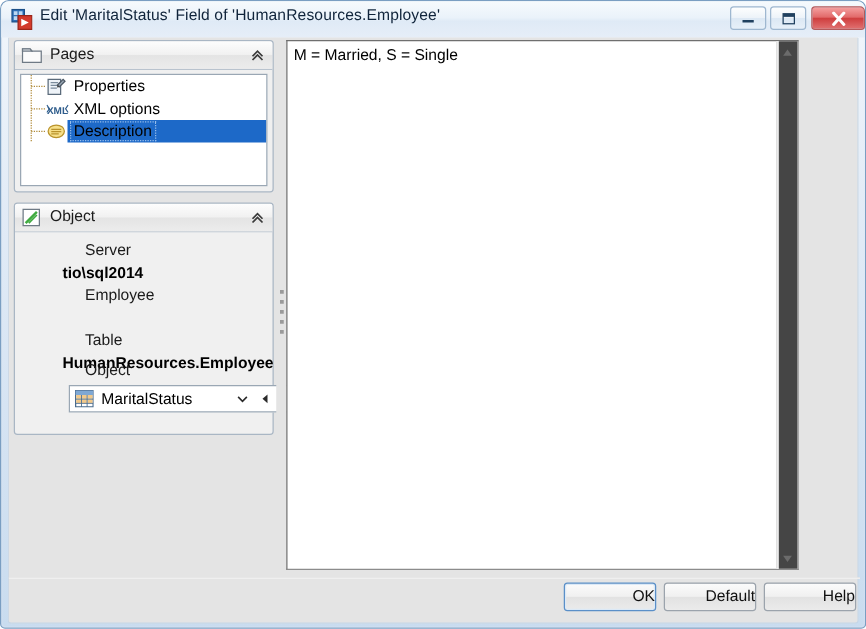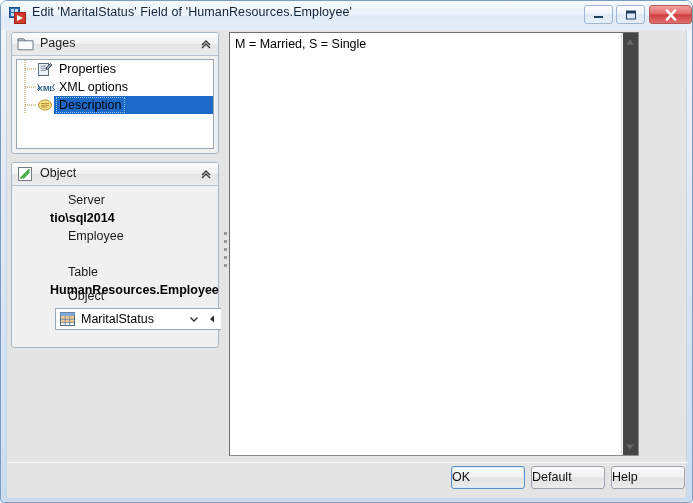--- a/index.html
+++ b/index.html
@@ -243,21 +243,21 @@
     border-bottom: 1px solid #fafafa;
   }
   .dlgbtn {
     position: absolute; top: 436px;
     width: 74px; height: 23px;
     border: 1px solid #9ba3ac;
     border-radius: 3px;
     background: linear-gradient(180deg,#fbfbfb 0%, #f0f0f0 48%, #e2e2e2 52%, #ebebeb 100%);
     font-size: 12.5px; color: #101010;
     font-family: "Liberation Sans", sans-serif;
-    text-align: left; line-height: 21px;
+    text-align: right; line-height: 21px;
     cursor: default;
   }
   #btn-ok {
     left: 444px;
     border: 1px solid #5a8fc8;
     box-shadow: inset 0 0 0 1px #dce9f6;
   }
   #btn-cancel { left: 524px; }
   #btn-help   { left: 604px; }
 </style>

